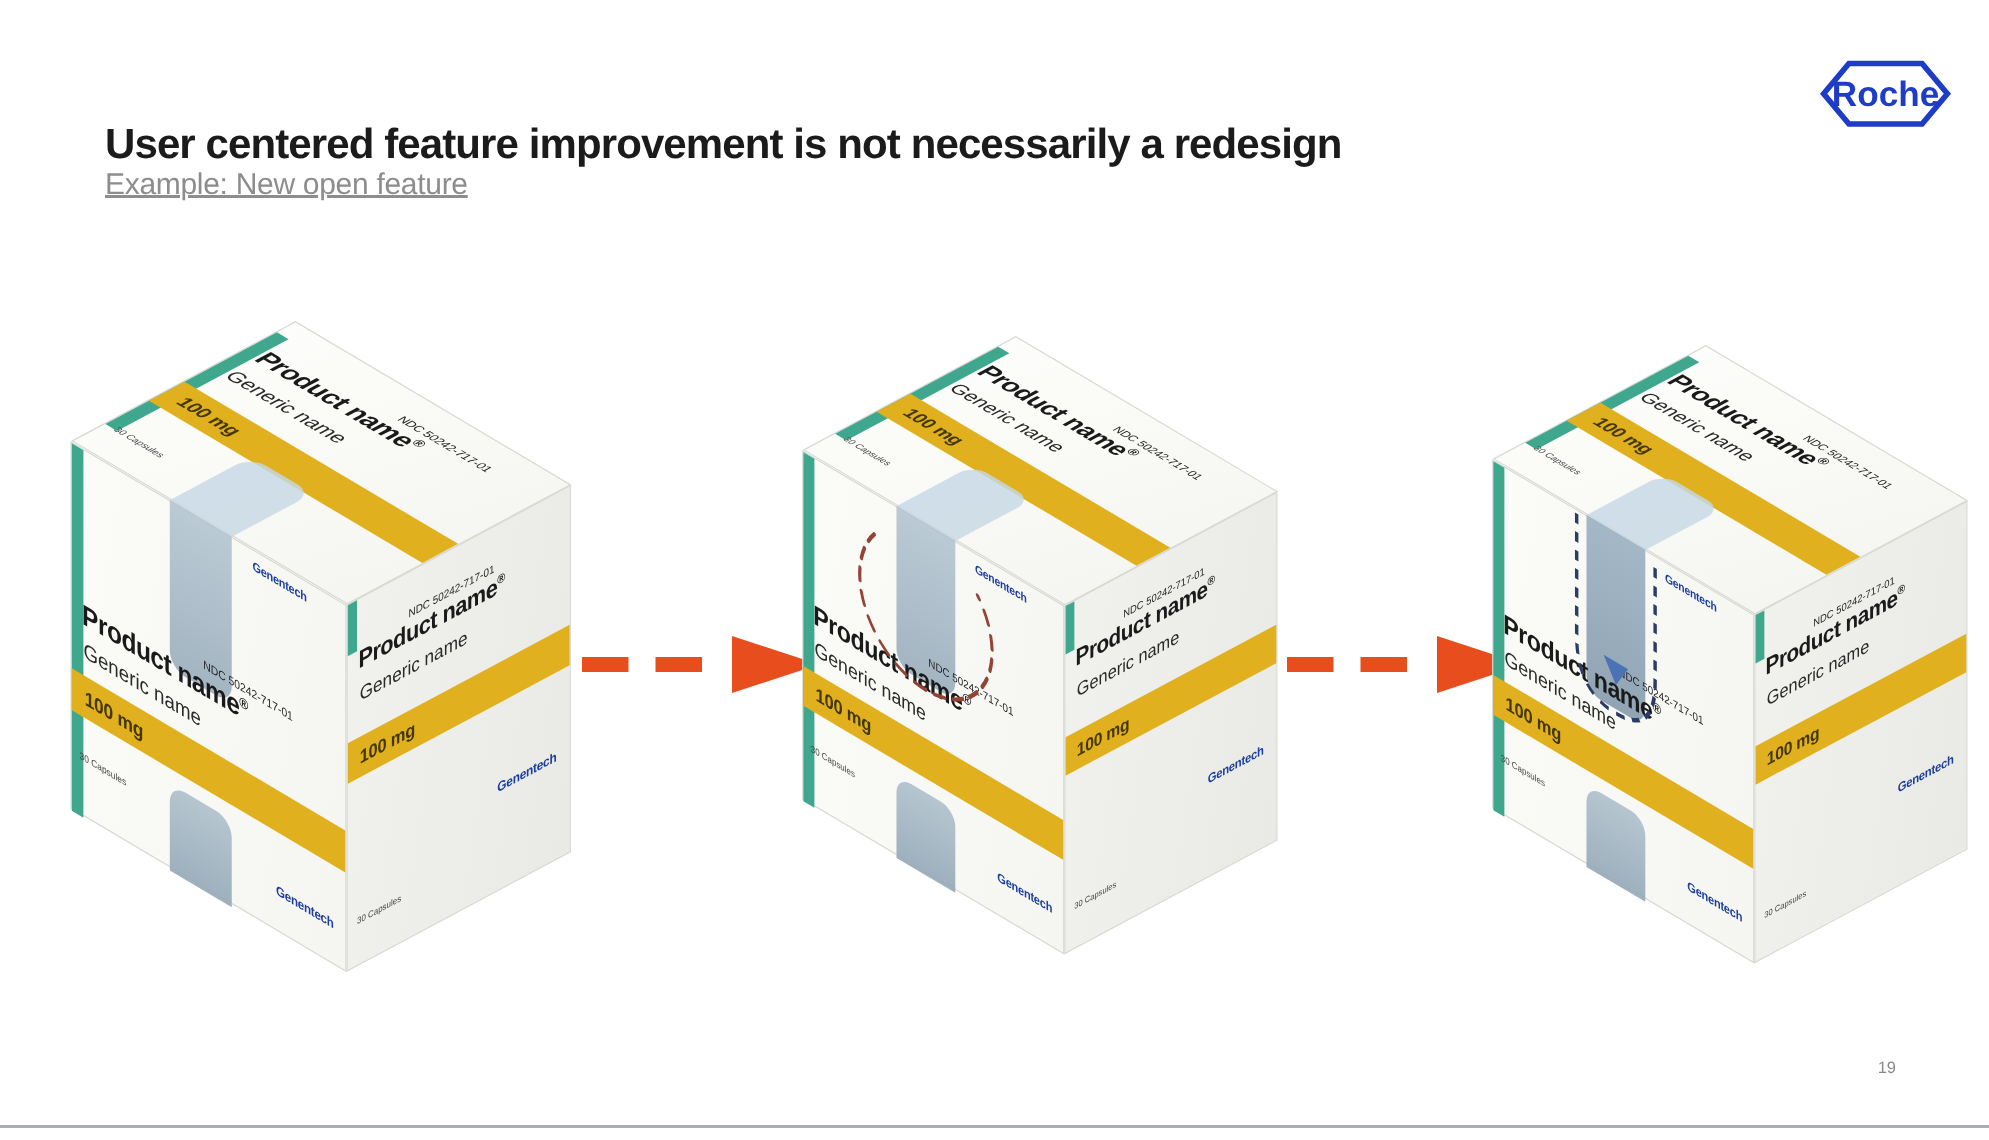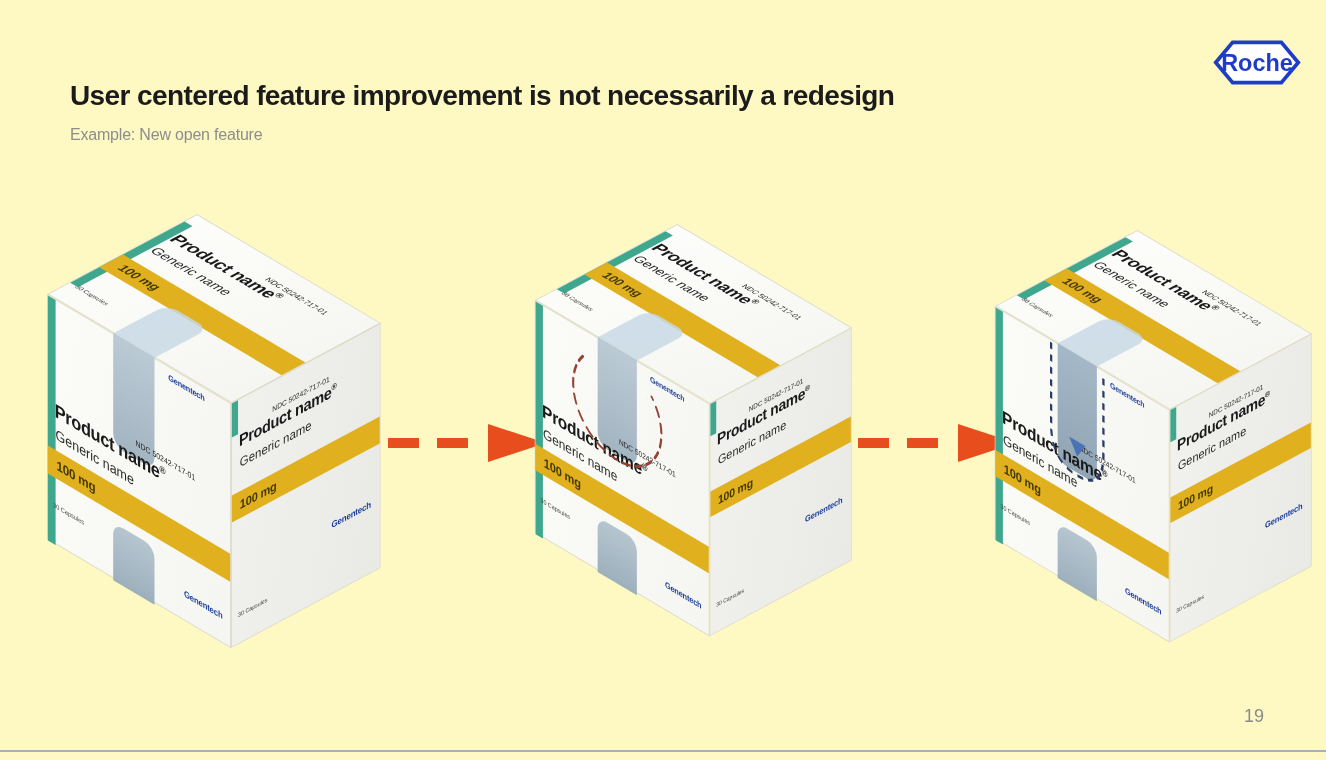--- a/index.html
+++ b/index.html
@@ -1,33 +1,33 @@
 <!DOCTYPE html>
 <html><head>
 <meta charset="utf-8">
 <style>
   * { margin:0; padding:0; box-sizing:border-box; }
   html,body { background:#e9e9e9; }
   .slide {
-    position:relative; width:1326px; height:760px; background:#fef9c3;
+    position:relative; width:1326px; height:760px; background:#ffffff;
     font-family:"Liberation Sans", sans-serif; overflow:hidden; margin:0 auto;padding-left:12px;
   }
 
   
   .title {
     position:absolute; left:70px; top:80px; font-size:28px; font-weight:700;
     letter-spacing:-0.6px; color:#1b1b1b; white-space:nowrap;
   }
   .subtitle {
-    position:absolute; left:70px; top:126px; font-size:16px; font-weight:400;
-    letter-spacing:-0.2px; color:#8d8d8d; white-space:nowrap;
+    position:absolute; left:70px; top:112px; font-size:20px; font-weight:400;
+    letter-spacing:-0.2px; color:#8d8d8d; white-space:nowrap;text-decoration:underline;
   }
   .roche { position:absolute; right:24px; top:38px; width:90px; height:49px; }
 
-  .pagenum { position:absolute; right:62px; top:706px; font-size:18px; color:#8a8a8a; }
+  .pagenum { position:absolute; right:62px; top:706px; font-size:11px; color:#8a8a8a; }
   .bottom-divider { position:absolute; left:0; right:0; top:750px; height:2px; background:#a9aeb8; }
 
   
   .pkg { position:absolute; width:345px; height:440px; }
   .pkg.small { transform:scale(0.95); transform-origin:0 0; }
 
   .face {
     position:absolute; transform-origin:0 0; border:1px solid #d9d9d3;
   }
   .face.top   { width:214px; height:170px; transform:matrix(0.86,0.51,-0.88,0.47,155,0);

